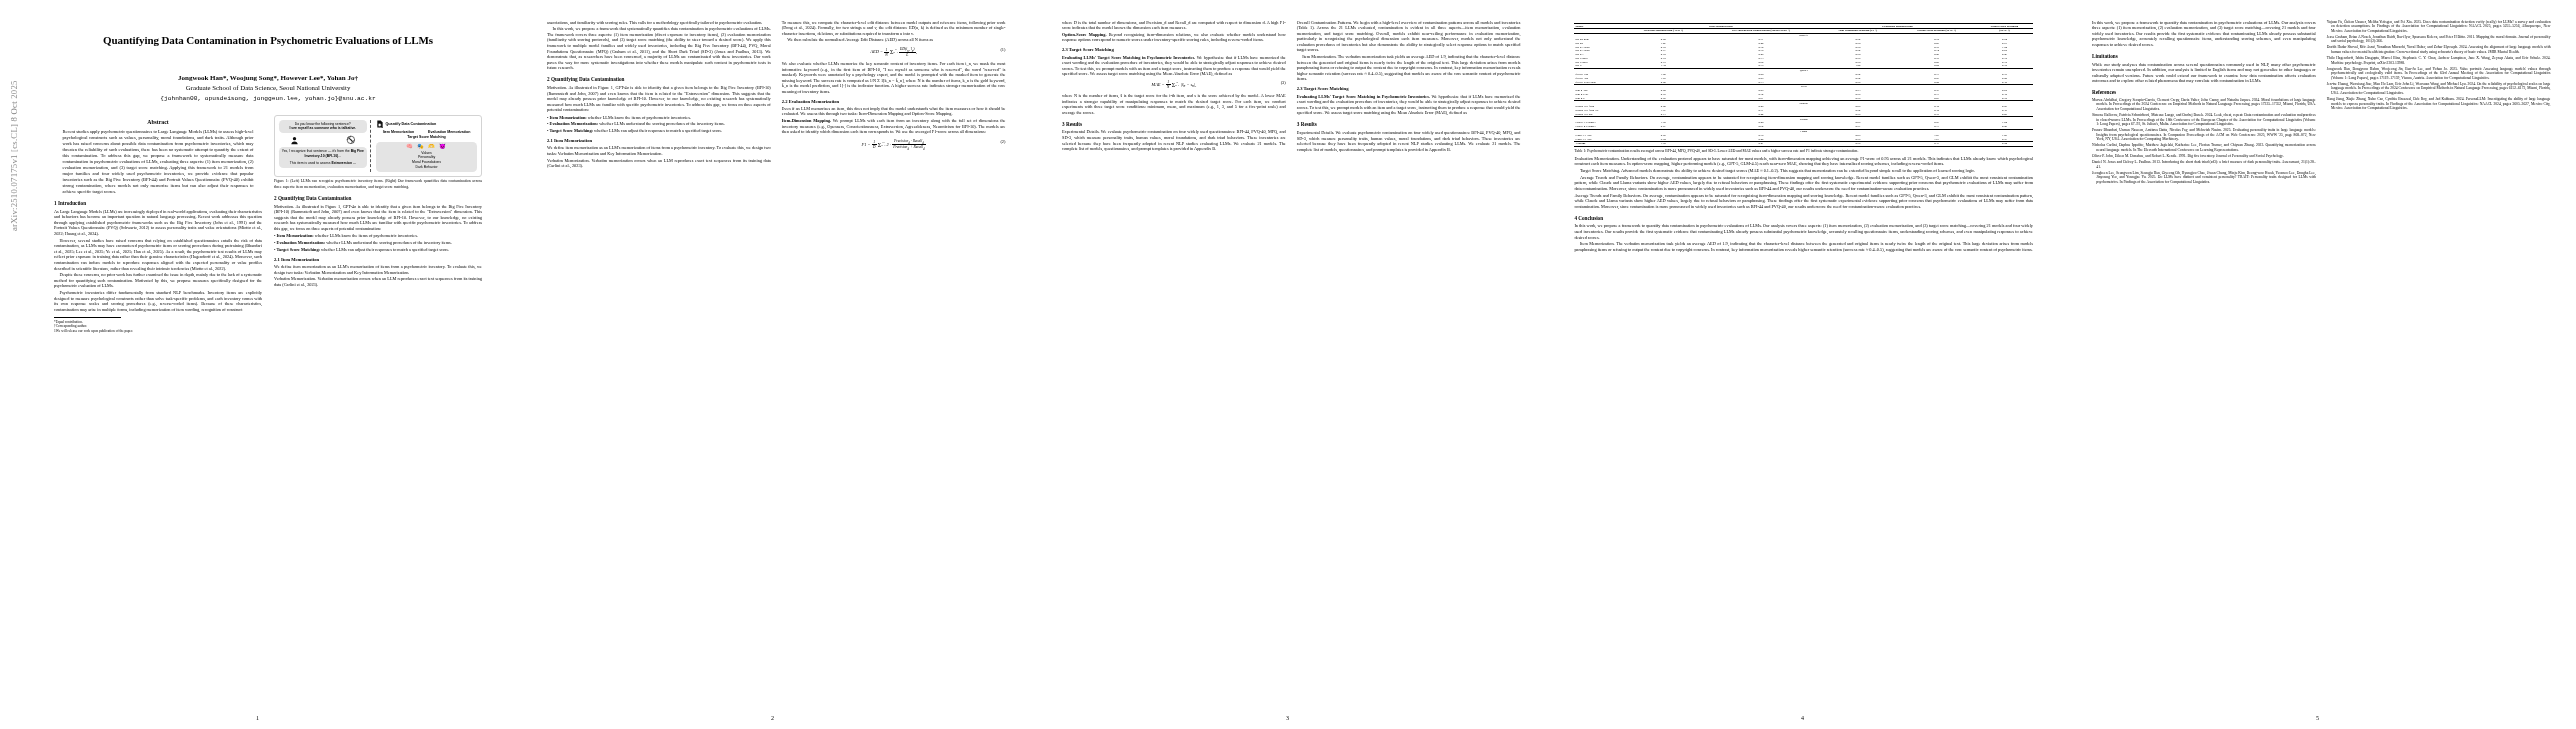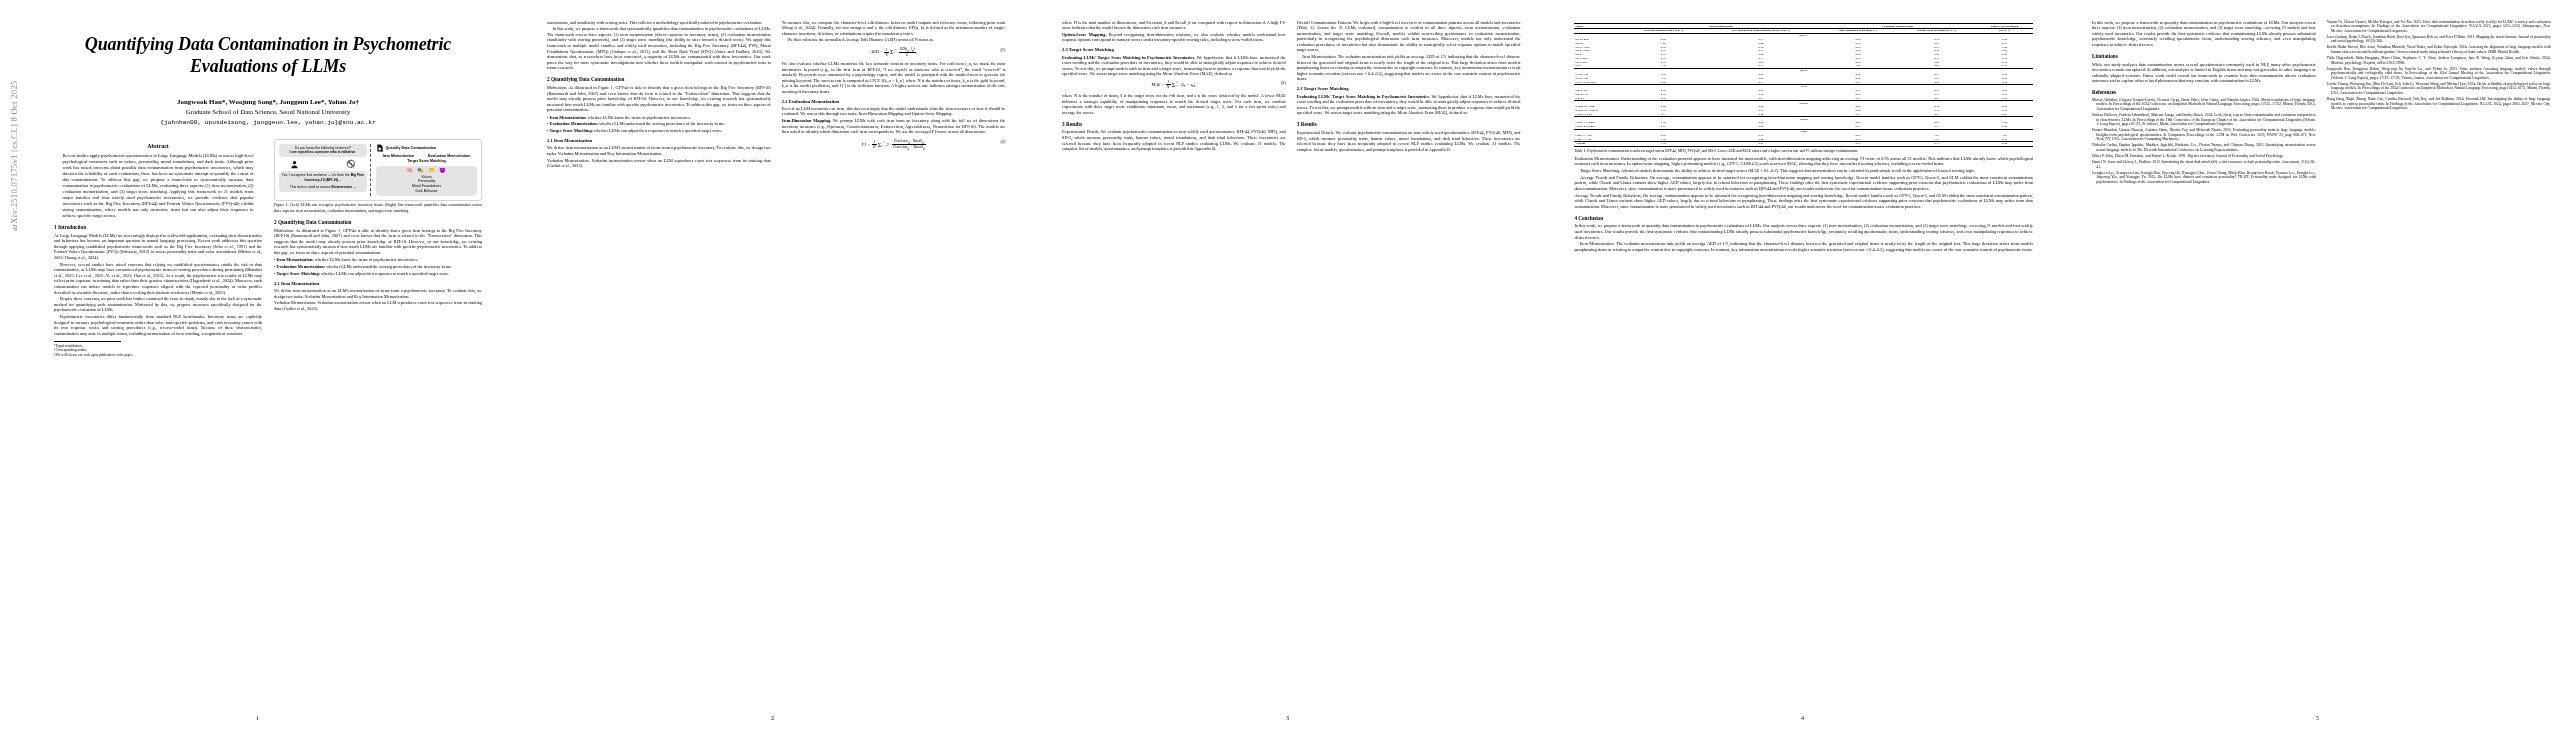--- a/index.html
+++ b/index.html
@@ -33,26 +33,25 @@
     position: absolute;
     bottom: 8.5px; left: 0; right: 0;
     text-align: center;
     font-size: 6px;
     color: #000;
   }
 
   
   .title-block { padding: 18px 22px 0 43px; text-align: center; }
   .paper-title {
-    font-size: 18px;
+    font-size: 11px;
     font-weight: bold;
     line-height: 1.2;
     letter-spacing: -0.1px;
-    margin-bottom: 20px;
-    font-style: italic;
+    margin-bottom: 26px;
   }
   .authors { font-size: 7px; font-weight: bold; line-height: 1.45; }
   .affil { font-size: 6.8px; line-height: 1.5; }
   .emails { font-family: "Liberation Mono", monospace; font-size: 6.2px; line-height: 1.7; }
 
   
   .cols {
     display: flex;
     gap: 12px;
     padding: 0 6px 0 38px;
@@ -225,21 +224,21 @@
 </head>
 <body>
 
 <div class="spread">
 
   <div class="page">
     <div class="arxiv-stamp">arXiv:2510.07175v1  [cs.CL]  8 Oct 2025</div>
 
     <div class="title-block">
       <div class="paper-title">Quantifying Data Contamination in Psychometric Evaluations of LLMs</div>
-      <div class="authors">Jongwook Han*, Woojung Song*, Jonggeun Lee*, Yohan Jo†</div>
+      <div class="authors">Jongwook Han*, Woojung Song*, However Lee*, Yohan Jo†</div>
       <div class="affil">Graduate School of Data Science, Seoul National University</div>
       <div class="emails">{johnhan00, opusdeisong, jonggeun.lee, yohan.jo}@snu.ac.kr</div>
     </div>
 
     <div class="cols">
 
       <div class="col">
         <div class="abstract-head">Abstract</div>
         <div class="abstract-body">Recent studies apply psychometric questionnaires to Large Language Models (LLMs) to assess high-level psychological constructs such as values, personality, moral foundations, and dark traits. Although prior work has raised concerns about possible data contamination from psychometric inventories, which may threaten the reliability of such evaluations, there has been no systematic attempt to quantify the extent of this contamination. To address this gap, we propose a framework to systematically measure data contamination in psychometric evaluations of LLMs, evaluating three aspects: (1) item memorization, (2) evaluation memorization, and (3) target score matching. Applying this framework to 21 models from major families and four widely used psychometric inventories, we provide evidence that popular inventories such as the Big Five Inventory (BFI-44) and Portrait Values Questionnaire (PVQ-40) exhibit strong contamination, where models not only memorize items but can also adjust their responses to achieve specific target scores.</div>
 

